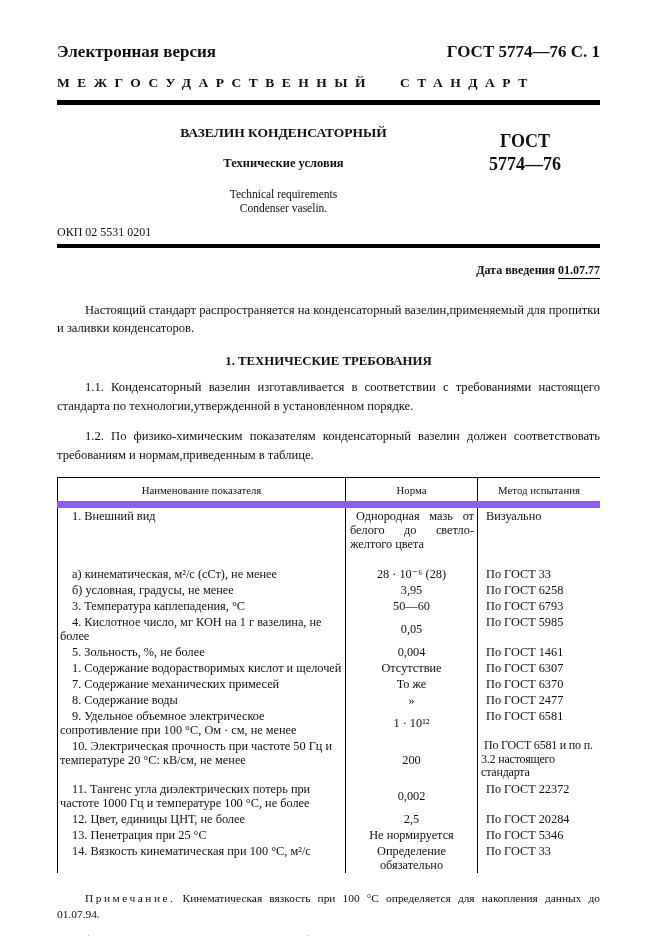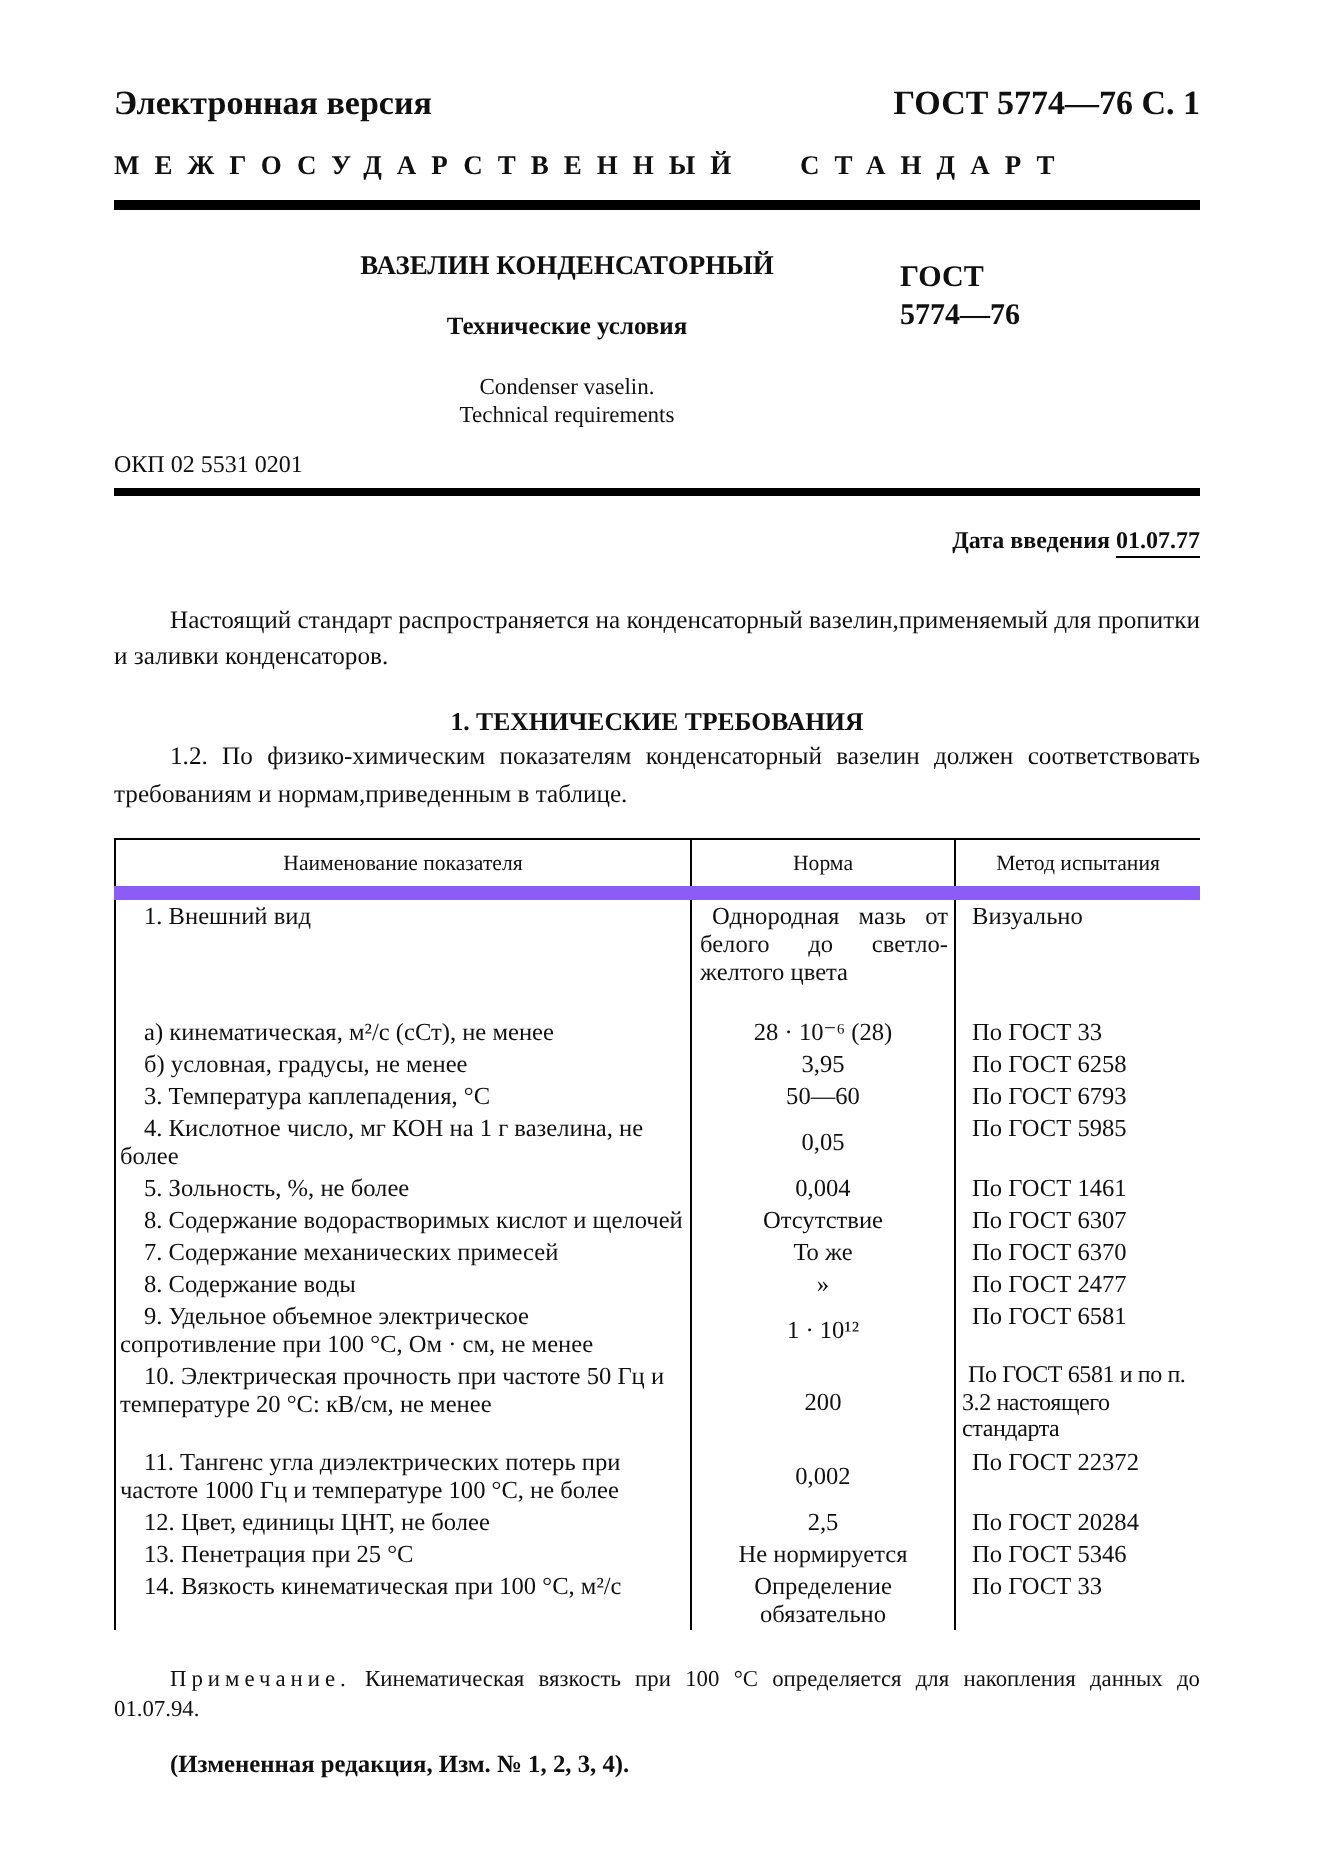--- a/index.html
+++ b/index.html
@@ -13,21 +13,21 @@
   .meta{display:flex;justify-content:space-between;font-weight:bold;font-size:17px;}
   .banner{margin-top:13px;font-weight:bold;font-size:13.5px;letter-spacing:7.5px;word-spacing:16px;white-space:nowrap;}
   .rule-thick{height:5px;background:#000;margin-top:9px;}
   .rule-mid{height:4px;background:#000;margin-top:4px;}
   
   .title-block{display:flex;margin-top:20px;}
   .title-left{flex:1;text-align:center;padding-left:60px;}
   .doc-title{font-weight:bold;font-size:13.5px;}
   .doc-subtitle{font-weight:bold;font-size:12.5px;margin-top:15px;}
   .doc-en{font-size:11.5px;margin-top:16px;line-height:1.25;}
-  .gost-box{width:150px;text-align:left;font-weight:bold;font-size:15px;line-height:1.25;padding-top:5px;}
+  .gost-box{width:150px;text-align:center;font-weight:bold;font-size:18px;line-height:1.25;padding-top:5px;}
   .okp{font-size:12px;margin-top:9px;}
   .date-line{margin-top:15px;text-align:right;font-weight:bold;font-size:12px;}
   .date-val{border-bottom:1.5px solid #000;padding-bottom:1px;}
   
   .para{font-size:12.6px;line-height:1.45;text-align:justify;text-indent:28px;margin-top:0;}
   .intro{margin-top:23px;}
   .sect-head{margin-top:17px;text-align:center;font-weight:bold;font-size:12.8px;}
   .p11{margin-top:9px;}
   
   .gtable{width:100%;border-collapse:collapse;margin-top:13px;border-left:1px solid #000;}
@@ -61,41 +61,42 @@
   </div>
 
   <div class="banner">МЕЖГОСУДАРСТВЕННЫЙ СТАНДАРТ</div>
   <div class="rule-thick"></div>
 
   <div class="title-block">
     <div class="title-left">
       <div class="doc-title">ВАЗЕЛИН КОНДЕНСАТОРНЫЙ</div>
       <div class="doc-subtitle">Технические условия</div>
       <div class="doc-en">
+        <div>Technical requirements</div>
         <div>Condenser vaselin.</div>
-        <div>Technical requirements</div>
       </div>
     </div>
     <div class="gost-box">
       <div>ГОСТ</div>
       <div>5774—76</div>
     </div>
   </div>
 
   <div class="okp">ОКП 02 5531 0201</div>
   <div class="rule-mid"></div>
 
   <div class="date-line">
     <span>Дата введения </span><span class="date-val">01.07.77</span>
   </div>
 
   <p class="para intro">Настоящий стандарт распространяется на конденсаторный вазелин,применяемый для пропитки и заливки конденсаторов.</p>
 
   <div class="sect-head">1. ТЕХНИЧЕСКИЕ ТРЕБОВАНИЯ</div>
 
+  <p class="para p11">1.1. Конденсаторный вазелин изготавливается в соответствии с требованиями настоящего стандарта по технологии,утвержденной в установленном порядке.</p>
   <p class="para">1.2. По физико-химическим показателям конденсаторный вазелин должен соответствовать требованиям и нормам,приведенным в таблице.</p>
 
   <table class="gtable">
     <thead>
       <tr>
         <th class="c1">Наименование показателя</th>
         <th class="c2">Норма</th>
         <th class="c3">Метод испытания</th>
       </tr>
     </thead>
@@ -124,21 +125,21 @@
         <td class="c1">4. Кислотное число, мг КОН на 1 г вазелина, не более</td>
         <td class="c2">0,05</td>
         <td class="c3">По ГОСТ 5985</td>
       </tr>
       <tr>
         <td class="c1">5. Зольность, %, не более</td>
         <td class="c2">0,004</td>
         <td class="c3">По ГОСТ 1461</td>
       </tr>
       <tr>
-        <td class="c1">8. Содержание водорастворимых кислот и щелочей</td>
+        <td class="c1">1. Содержание водорастворимых кислот и щелочей</td>
         <td class="c2">Отсутствие</td>
         <td class="c3">По ГОСТ 6307</td>
       </tr>
       <tr>
         <td class="c1">7. Содержание механических примесей</td>
         <td class="c2">То же</td>
         <td class="c3">По ГОСТ 6370</td>
       </tr>
       <tr>
         <td class="c1">8. Содержание воды</td>

